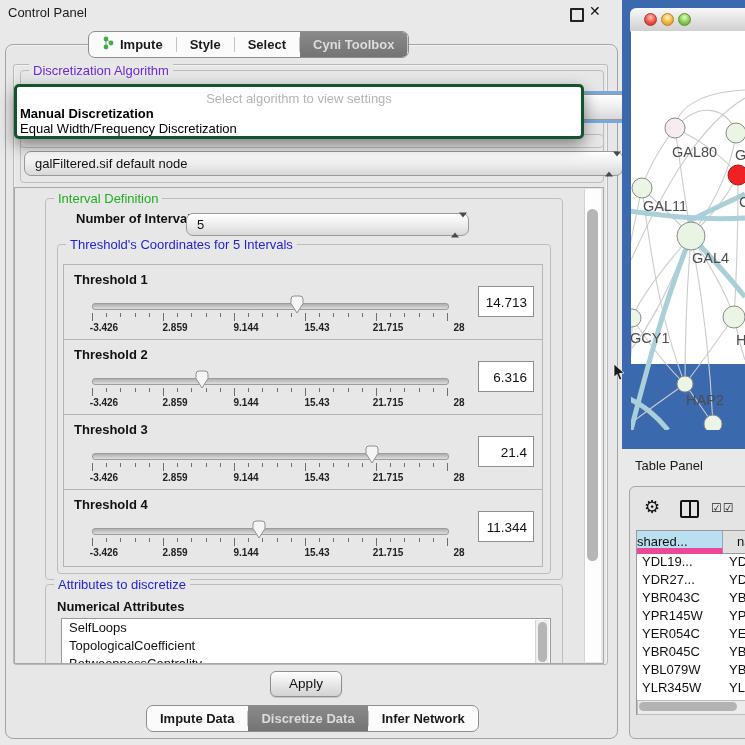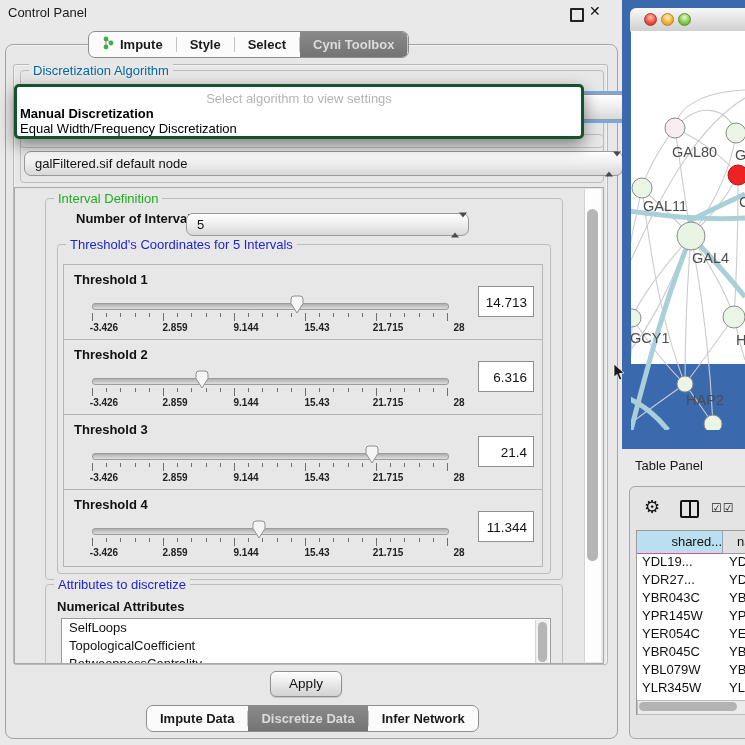--- a/index.html
+++ b/index.html
@@ -24,21 +24,21 @@
   .tabbar .tab.sel{background:linear-gradient(#8a8a8a,#747474);color:#dcdcdc;}
   .tabbar .tab-sep{width:1px;background:#c3c3c3;margin:5px 0;}
   .top-tabs{left:88px;top:31px;}
   .bottom-tabs{left:146px;top:705px;}
 
   
   .etched{border:1px solid #b9b9b9;border-radius:3px;box-shadow:inset 0 0 0 1px #f2f2f2;}
   .content-panel{left:13px;top:64px;width:593px;height:599px;background:#e7e7e7;}
   .groupbox{border:1px solid #bdbdbd;border-radius:4px;}
   .grouplabel{position:absolute;top:-8px;left:8px;background:#e7e7e7;padding:0 4px;
-              font-size:13px;color:#0369a1;white-space:nowrap;}
+              font-size:13px;color:#6d28d9;white-space:nowrap;}
   .grouplabel.green{color:#1fae1f;}
   .grouplabel.blue{color:#2323d6;}
 
   
   .combo{background:linear-gradient(#ffffff,#ececec 55%,#d8d8d8);border:1px solid #9a9a9a;
          border-radius:7px;box-shadow:inset 0 1px 0 #fff;font-size:13px;color:#111;
          display:flex;align-items:center;padding:0 24px 0 10px;}
   .combo .arrows{position:absolute;right:9px;top:50%;transform:translateY(-50%);width:8px;}
   .arr-up,.arr-dn{width:0;height:0;border-left:4px solid transparent;border-right:4px solid transparent;margin:1.5px 0;}
   .arr-up{border-bottom:5px solid #4a4a4a;}
@@ -98,21 +98,21 @@
   .tp-title{left:635px;top:458px;font-size:13px;color:#1a1a1a;}
   .tp-panel{left:629px;top:486px;width:120px;height:251px;background:#e4e4e4;
             border:1px solid #a6a6a6;border-radius:6px 0 0 6px;}
   .gear{left:644px;top:496px;font-size:18px;color:#111;font-family:"DejaVu Sans",sans-serif;}
   .col-ico{left:680px;top:500px;width:15px;height:14px;border:2px solid #111;border-radius:2px;}
   .col-ico:before{content:"";position:absolute;left:50%;top:0;bottom:0;width:2px;background:#111;transform:translateX(-1px);}
   .chk-ico{left:711px;top:501px;font-size:12px;color:#222;letter-spacing:1px;font-family:"DejaVu Sans",sans-serif;}
   .tbl{left:636px;top:530px;width:112px;height:183px;background:#fff;border:1px solid #9a9a9a;overflow:hidden;}
   .tbl-head{position:absolute;left:0;top:0;height:23px;display:flex;width:200px;}
   .tbl-head .hc{box-sizing:border-box;font-size:13px;color:#111;line-height:22px;border-right:1px solid #8fa8b5;}
-  .hc.c1{width:86px;background:#badff1;text-align:right;border-bottom:1px solid #ec4899;}
+  .hc.c1{width:86px;background:#badff1;text-align:left;border-bottom:6px solid #ec4899;}
   .hc.c2{width:114px;background:#e0e0e0;border-bottom:1px solid #9a9a9a;border-right-color:#9a9a9a;padding-left:14px;}
   .tbl-row{position:absolute;left:0;width:200px;height:18px;font-size:13px;color:#111;display:flex;}
   .tbl-row .c1{width:86px;padding-left:5px;box-sizing:border-box;}
   .tbl-row .c2{padding-left:6px;}
   .hbar{left:637px;top:700px;width:110px;height:13px;background:#ececec;border:1px solid #bcbcbc;}
   .hbar .thumb{position:absolute;left:1px;top:1px;width:98px;height:9px;background:#b3b3b3;border-radius:5px;}
 
   .cursor{left:613px;top:364px;z-index:99;}
   .bold{font-weight:bold;}
   .lbl13{font-size:13px;color:#111;}

